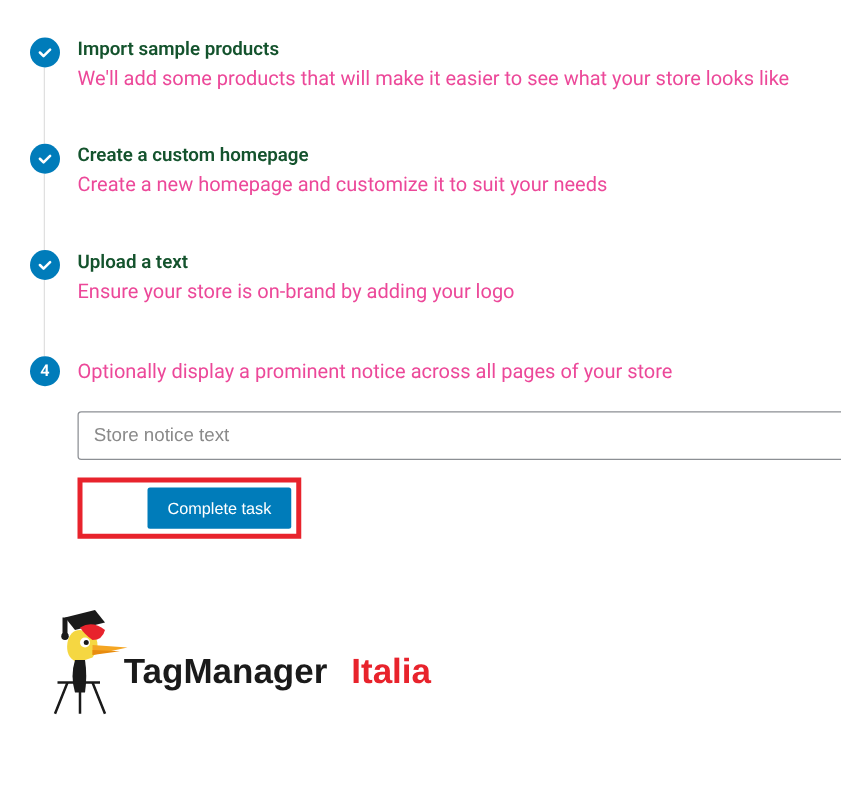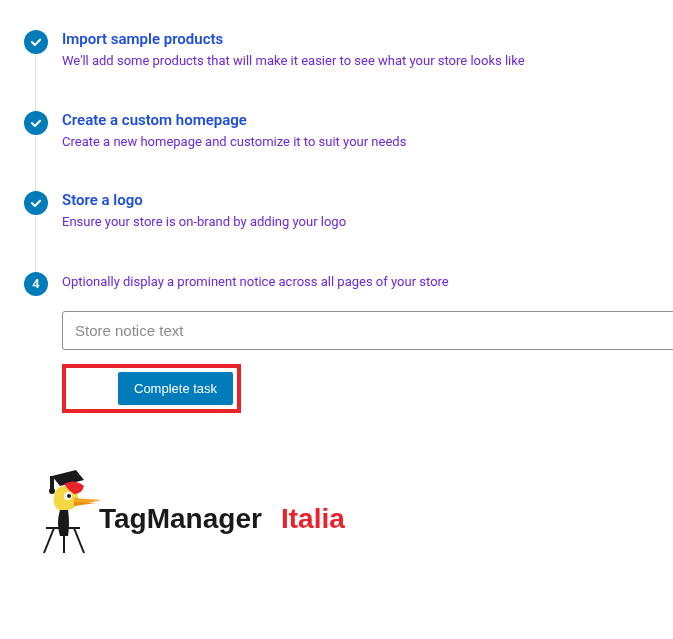--- a/index.html
+++ b/index.html
@@ -58,26 +58,26 @@
       color: #fff;
       font-size: 13px;
       font-weight: 600;
     }
     .step-content {
       flex: 1;
     }
     .step-title {
       font-size: 15px;
       font-weight: 600;
-      color: #1d4ed8;
+      color: #14532d;
       margin-bottom: 3px;
     }
     .step-desc {
-      font-size: 13px;
-      color: #6d28d9;
+      font-size: 16px;
+      color: #ec4899;
       line-height: 1.5;
     }
     .step-input {
       width: 630px;
       padding: 10px 12px;
       font-size: 15px;
       border: 1px solid #8c8f94;
       border-radius: 3px;
       margin-top: 20px;
       color: #0369a1;
@@ -139,21 +139,21 @@
     </div>
   </div>
 
   <div class="step">
     <div class="step-icon">
       <svg viewBox="0 0 24 24" fill="none" stroke="#fff" stroke-width="3.5" stroke-linecap="round" stroke-linejoin="round">
           <polyline points="5 12 10 17 19 8"></polyline>
         </svg>
     </div>
     <div class="step-content">
-      <div class="step-title">Store a logo</div>
+      <div class="step-title">Upload a text</div>
       <div class="step-desc">Ensure your store is on-brand by adding your logo</div>
     </div>
   </div>
 
   <div class="step">
     <div class="step-icon">
       <span class="step-number">4</span>
     </div>
     <div class="step-content">
       <div class="step-desc">Optionally display a prominent notice across all pages of your store</div>

